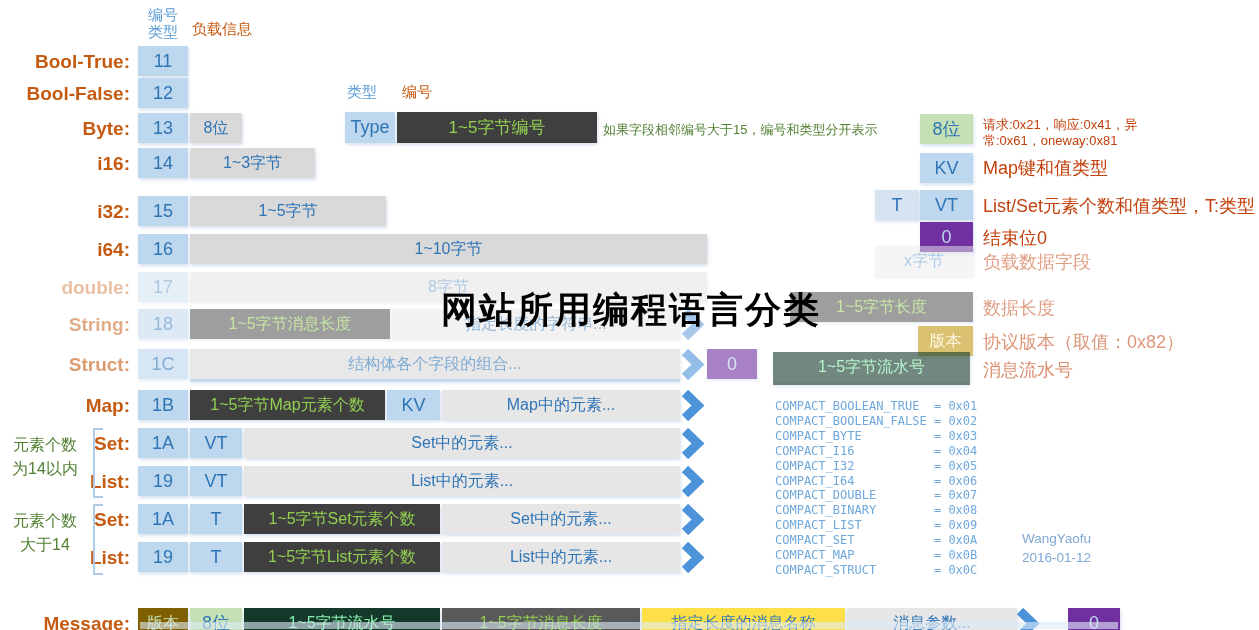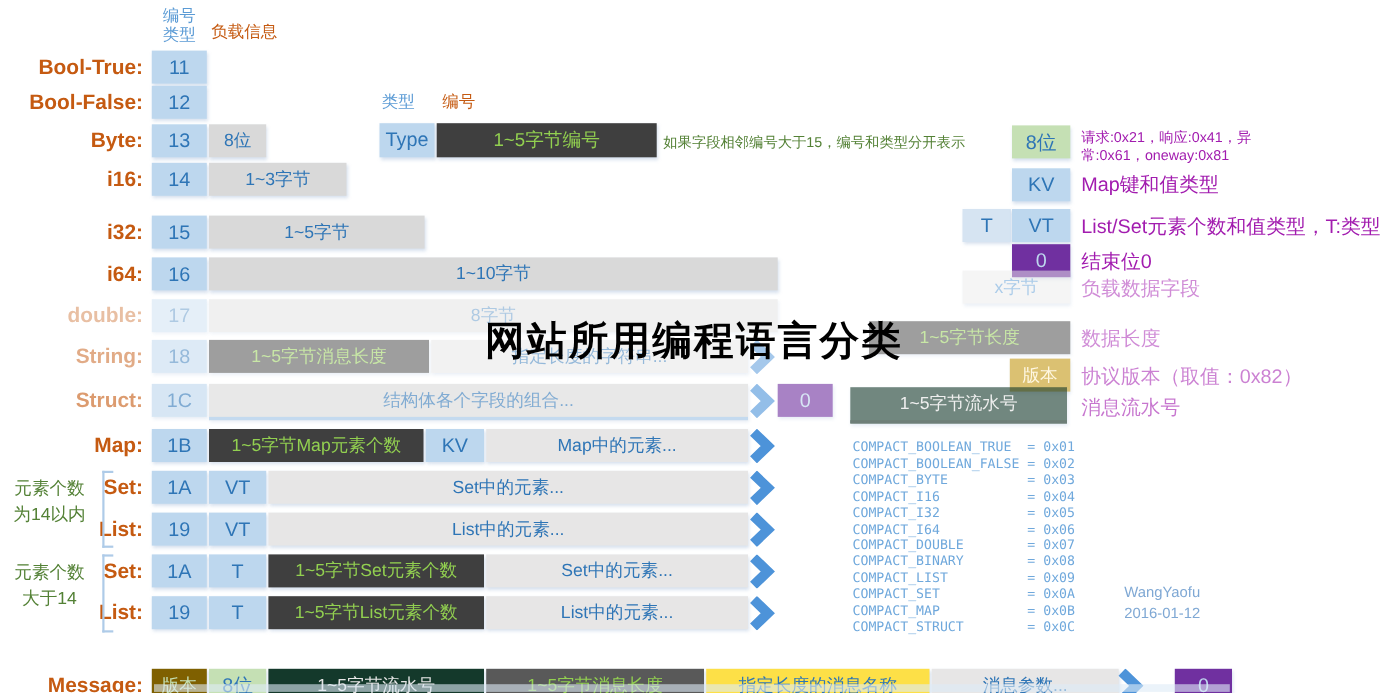--- a/index.html
+++ b/index.html
@@ -7,34 +7,34 @@
           font-family:"Liberation Sans","DejaVu Sans",sans-serif;}
   .box{position:absolute;display:flex;align-items:center;justify-content:center;
        height:30px;font-size:16px;box-shadow:1px 2px 3px rgba(140,170,205,.35);}
   .code{background:#BDD7EE;color:#2E75B6;font-size:18px;}
   .gray{background:#D9D9D9;color:#2E75B6;}
   .light{background:#E7E6E6;color:#2E75B6;}
   .dark{background:#3F3F3F;color:#92D050;}
   .dark2{background:#595959;color:#92D050;}
   .green{background:#C5E0B4;color:#2E75B6;font-size:18px;}
   .purple{background:#7030A0;color:#BDD7EE;font-size:18px;}
-  .teal{background:#14392B;color:#e5e5e5;}
+  .teal{background:#14392B;color:#86efac;}
   .olive{background:#7F6000;color:#C5E0B4;}
   .cream{background:#fde047;color:#2E75B6;}
   .tan{background:#BF9000;color:#FFF2CC;}
   .tbox{background:#D6E4F2;color:#2E75B6;font-size:18px;}
   .xbyte{background:#ECECEC;color:#5B9BD5;}
   .row{position:absolute;left:0;width:1188px;height:31px;}
   .rowlabel{position:absolute;left:0;top:0;width:130px;height:31px;line-height:31px;
             text-align:right;color:#C55A11;font-size:19px;font-weight:700;}
   .chev{position:absolute;top:0;height:31px;display:flex;align-items:center;}
   .bluetxt{color:#5B9BD5;}
   .orangetxt{color:#C55A11;}
   .legend-item{position:absolute;left:0;width:1259px;height:34px;}
-  .legend-desc{position:absolute;color:#a21caf;font-size:18px;white-space:nowrap;}
+  .legend-desc{position:absolute;color:#c2410c;font-size:18px;white-space:nowrap;}
   .bracket{position:absolute;width:8px;border-left:2px solid #AECBE8;
            border-top:2px solid #AECBE8;border-bottom:2px solid #AECBE8;}
   .gtext{position:absolute;color:#538135;font-size:16px;line-height:24px;text-align:center;width:90px;}
   .title{position:absolute;left:441px;top:286px;z-index:6;color:#000;
          font-size:36px;font-weight:700;letter-spacing:2px;white-space:nowrap;}
   #constants{position:absolute;left:775px;top:399px;margin:0;color:#6FA8DC;
              font-family:"DejaVu Sans Mono","Liberation Mono",monospace;
              font-size:12px;line-height:14.9px;}
   .sig{position:absolute;left:1022px;top:529px;width:110px;text-align:left;
        color:#7FA8D4;font-size:13.5px;line-height:19px;}

